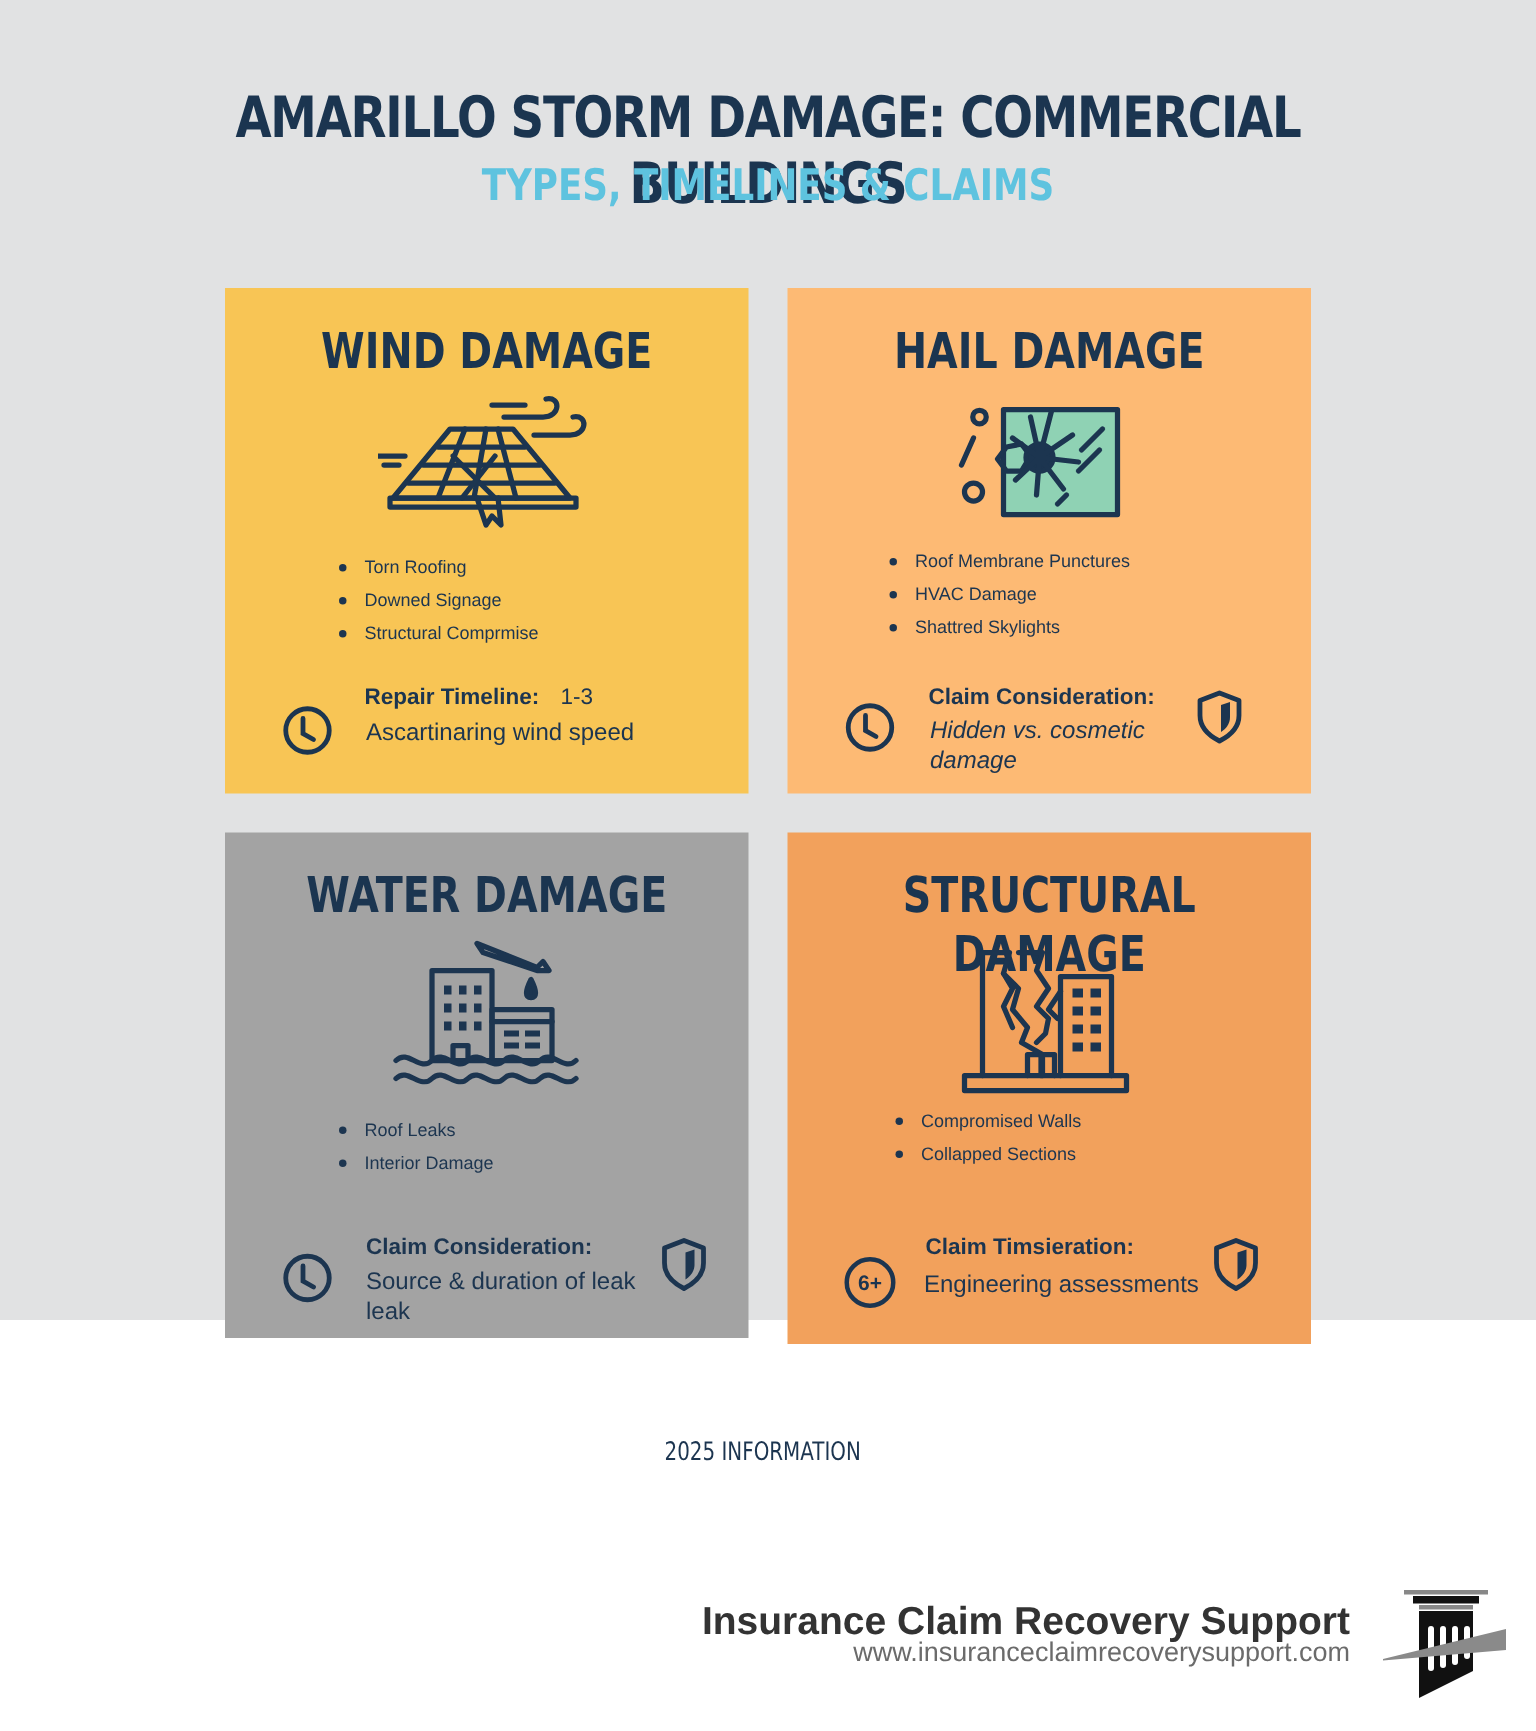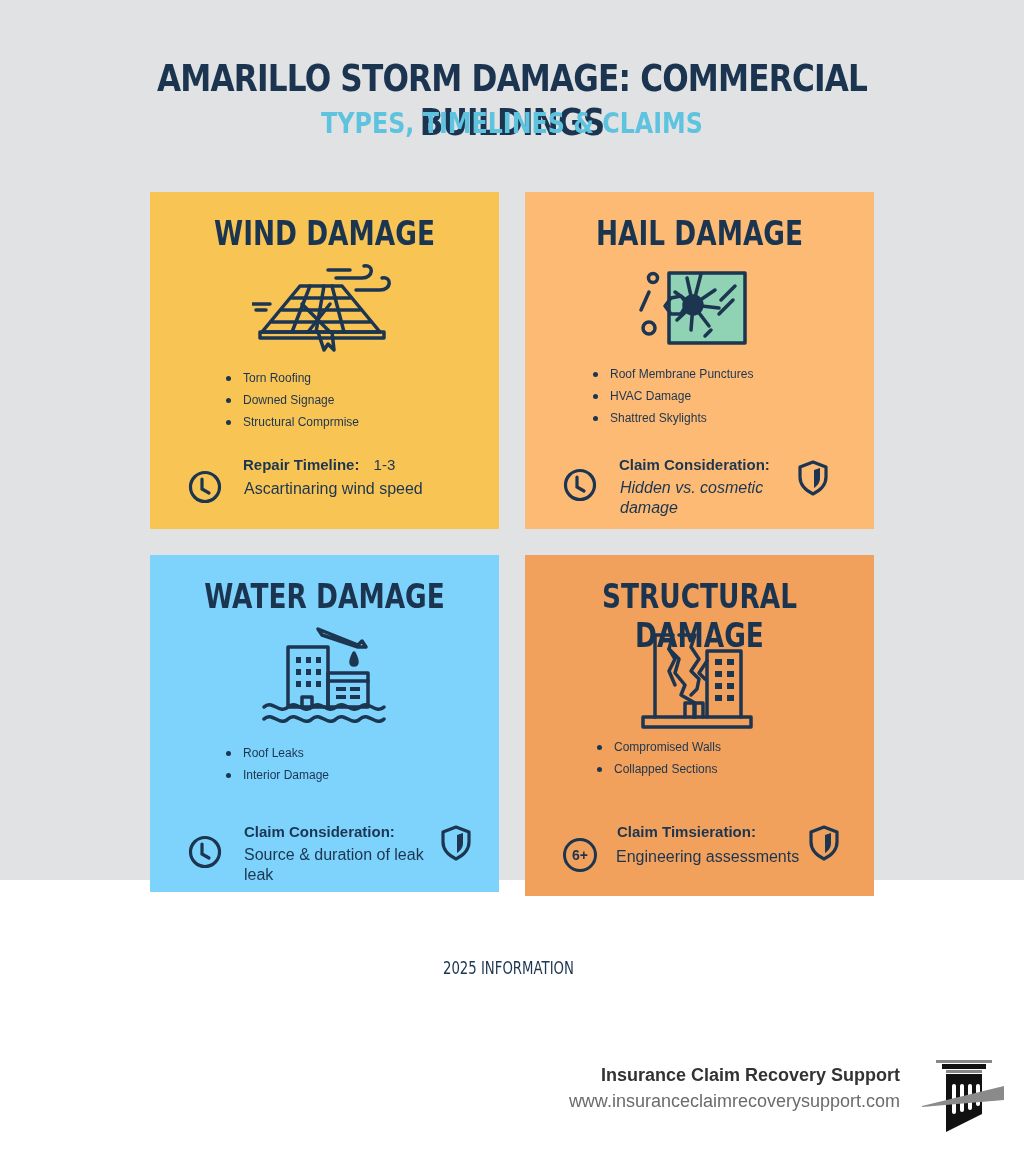--- a/index.html
+++ b/index.html
@@ -14,21 +14,21 @@
   }
   .subtitle {
     position: absolute; top: 106px; left: 0; width: 1024px; text-align: center;
     font-family: "DejaVu Sans", sans-serif; font-weight: bold; font-size: 29px;
     color: #5ec3df; transform: scaleX(0.82); transform-origin: center;
   }
 
   .card { position: absolute; width: 349px; height: 337px; }
   .card.wind { left: 150px; top: 192px; background: #f8c555; }
   .card.hail { left: 525px; top: 192px; background: #fdba74; padding-left: 18px; }
-  .card.water { left: 150px; top: 555px; background: #7dd3fc; }
+  .card.water { left: 150px; top: 555px; background: #a3a3a3; }
   .card.struct { left: 525px; top: 555px; background: #f2a15c; height: 341px; }
 
   .card-title {
     position: absolute; top: 22px; left: 0; width: 100%; text-align: center;
     font-family: "DejaVu Sans", sans-serif; font-weight: bold; font-size: 33px;
     color: #1b3550; transform: scaleX(0.8); transform-origin: center;
   }
   .card-icon { position: absolute; }
   .card-icon svg { display: block; }
 
@@ -40,21 +40,21 @@
   .info-label { position: absolute; font-weight: bold; font-size: 15px; color: #1c3550; white-space: nowrap; }
   .info-text { position: absolute; font-size: 16px; line-height: 20px; color: #1c3550; }
   .shield { position: absolute; width: 32px; height: 36px; }
 
   .footer-note {
     position: absolute; top: 958px; left: 443px;
     font-family: "DejaVu Sans", sans-serif; font-size: 17px; color: #1c3550;
     transform: scaleX(0.78); transform-origin: left;
   }
 
-  .brand-name { position: absolute; top: 1065px; right: 124px; font-weight: bold; font-size: 18px; color: #333333; white-space: nowrap; }
+  .brand-name { position: absolute; top: 1065px; right: 124px; font-weight: bold; font-size: 26px; color: #333333; white-space: nowrap; }
   .brand-url { position: absolute; top: 1091px; right: 124px; font-size: 18px; color: #6b6b6b; white-space: nowrap; }
   .brand-logo { position: absolute; left: 920px; top: 1058px; width: 86px; height: 80px; }
 </style>
 </head>
 <body>
 
 <div class="poster">
   <div class="title">AMARILLO STORM DAMAGE: COMMERCIAL BUILDINGS</div>
   <div class="subtitle">TYPES, TIMELINES &amp; CLAIMS</div>
 

